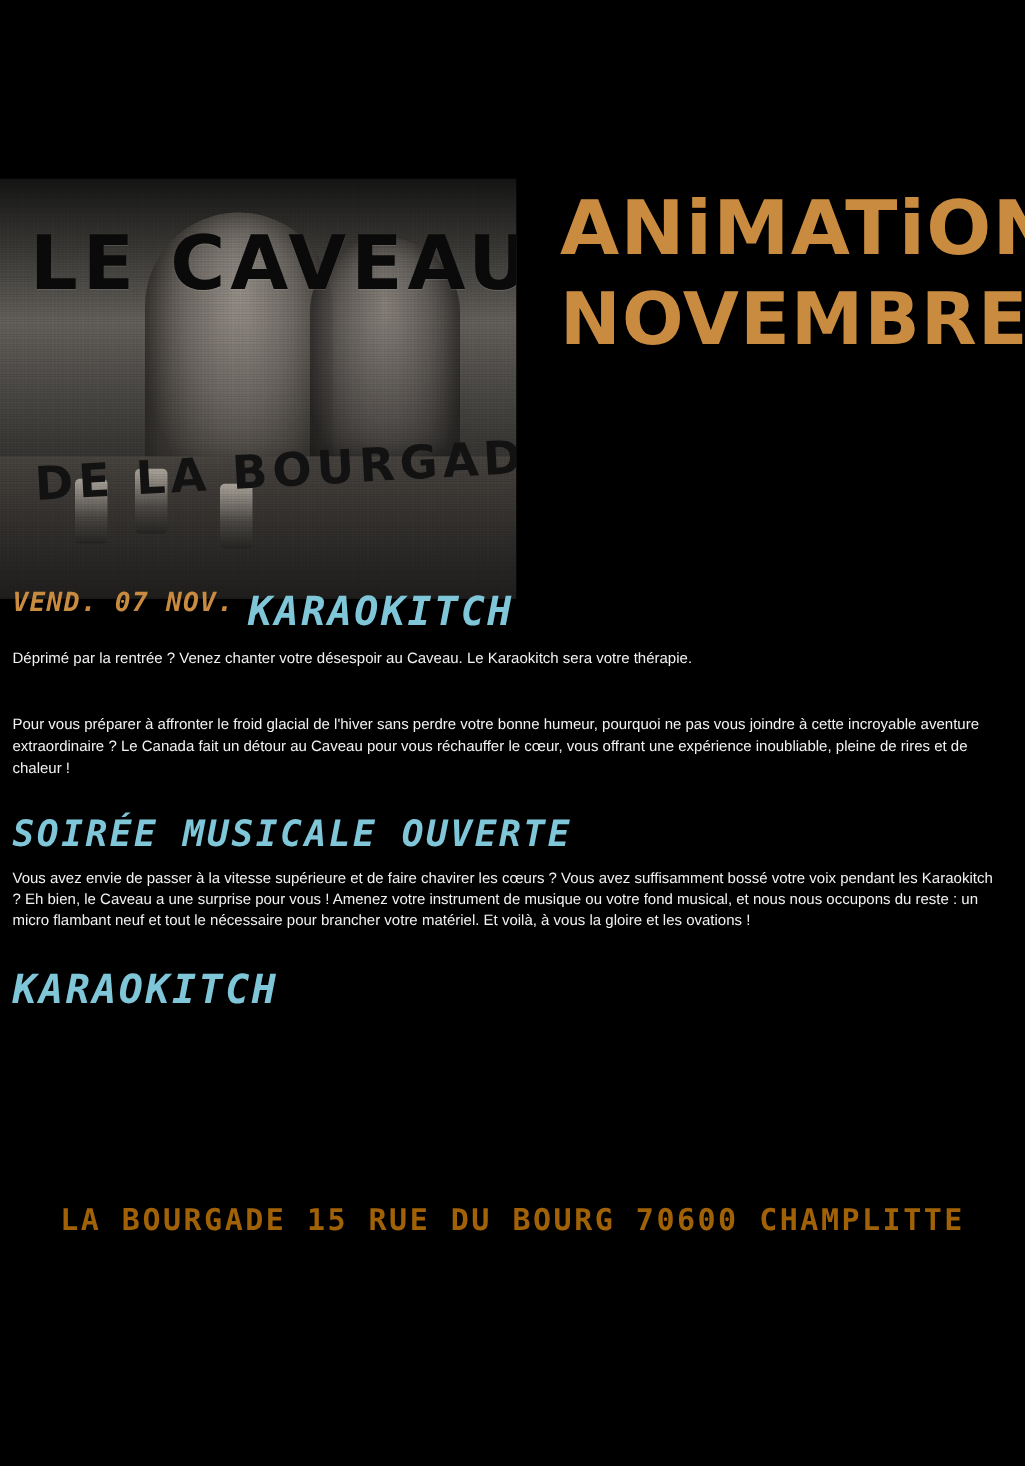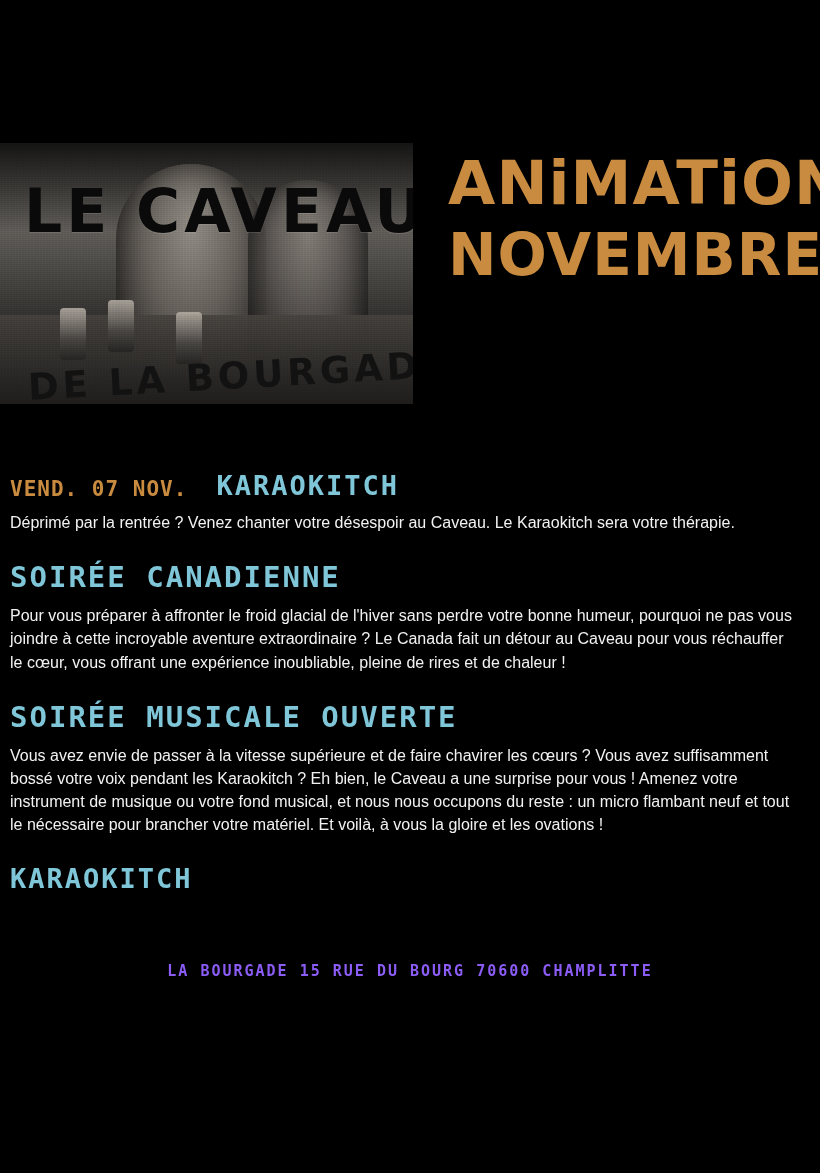--- a/index.html
+++ b/index.html
@@ -29,21 +29,21 @@
     left: 0;
     width: 820px;
     height: 305px;
   }
 
   .photo-block {
     position: absolute;
     left: 0;
     top: 0;
     width: 413px;
-    height: 261px;
+    height: 336px;
     overflow: hidden;
     background:
       linear-gradient(180deg, rgba(20,20,20,1) 0%, rgba(60,58,55,1) 18%, rgba(95,92,88,1) 34%, rgba(70,68,65,1) 52%, rgba(40,39,37,1) 75%, rgba(22,22,22,1) 100%);
   }
   
   .photo-block .vault {
     position: absolute;
     left: 28%;
     top: 8%;
     width: 150px;
@@ -141,65 +141,66 @@
   .events {
     position: absolute;
     left: 10px;
     top: 470px;
     width: 800px;
   }
   .event { margin-bottom: 26px; }
 
   .event-head {
     display: flex;
-    align-items: flex-end;
-    gap: 29px;
+    align-items: flex-start;
+    gap: 11px;
     margin-bottom: 10px;
+    font-style: italic;
   }
   .event-date {
     font-family: "DejaVu Sans Mono", monospace;
     font-weight: 700;
     font-size: 21px;
     letter-spacing: 1px;
     color: #c98b3f;
     white-space: nowrap;
   }
   .event-name {
     font-family: "DejaVu Sans Mono", monospace;
     font-weight: 700;
-    font-size: 27px;
+    font-size: 32px;
     letter-spacing: 2px;
     color: #7fc6d8;
     white-space: nowrap;
   }
   .event-name.large {
     font-size: 29px;
   }
   .event-desc {
     font-family: "Liberation Sans", sans-serif;
-    font-size: 16px;
+    font-size: 12px;
     line-height: 1.45;
     color: #f2f2f2;
     max-width: 790px;
   }
 
   
   .footer {
     position: absolute;
     left: 0;
     top: 962px;
     width: 820px;
     text-align: center;
   }
   .footer-address {
     font-family: "DejaVu Sans Mono", monospace;
     font-weight: 700;
-    font-size: 15px;
+    font-size: 24px;
     letter-spacing: 2px;
-    color: #8b5cf6;
+    color: #a16207;
     white-space: nowrap;
     text-align: center;
   }
 </style>
 </head>
 <body>
 
 <div class="poster">
 
   <div class="header">
@@ -229,21 +230,20 @@
     <div class="event">
       <div class="event-head">
         <span class="event-date">VEND. 07 NOV.</span>
         <span class="event-name">KARAOKITCH</span>
       </div>
       <div class="event-desc">Déprimé par la rentrée ?  Venez chanter votre désespoir  au Caveau. Le Karaokitch sera votre thérapie.</div>
     </div>
 
     <div class="event">
       <div class="event-head">
-        <span class="event-name large">SOIRÉE CANADIENNE</span>
       </div>
       <div class="event-desc">Pour vous préparer à affronter le froid glacial de l'hiver sans perdre votre bonne humeur, pourquoi ne pas vous joindre à cette incroyable aventure extraordinaire ? Le Canada fait un détour au Caveau pour vous réchauffer le cœur, vous offrant une expérience inoubliable, pleine de rires et de chaleur !</div>
     </div>
 
     <div class="event">
       <div class="event-head">
         <span class="event-name large">SOIRÉE MUSICALE OUVERTE</span>
       </div>
       <div class="event-desc">Vous avez envie de passer à la vitesse supérieure et de faire chavirer les cœurs ? Vous avez suffisamment bossé votre voix pendant les Karaokitch ? Eh bien, le Caveau a une surprise pour vous ! Amenez votre instrument de musique ou votre fond musical, et nous nous occupons du reste : un micro flambant neuf et tout le nécessaire pour brancher votre matériel. Et voilà, à vous la gloire et les ovations !</div>
     </div>

